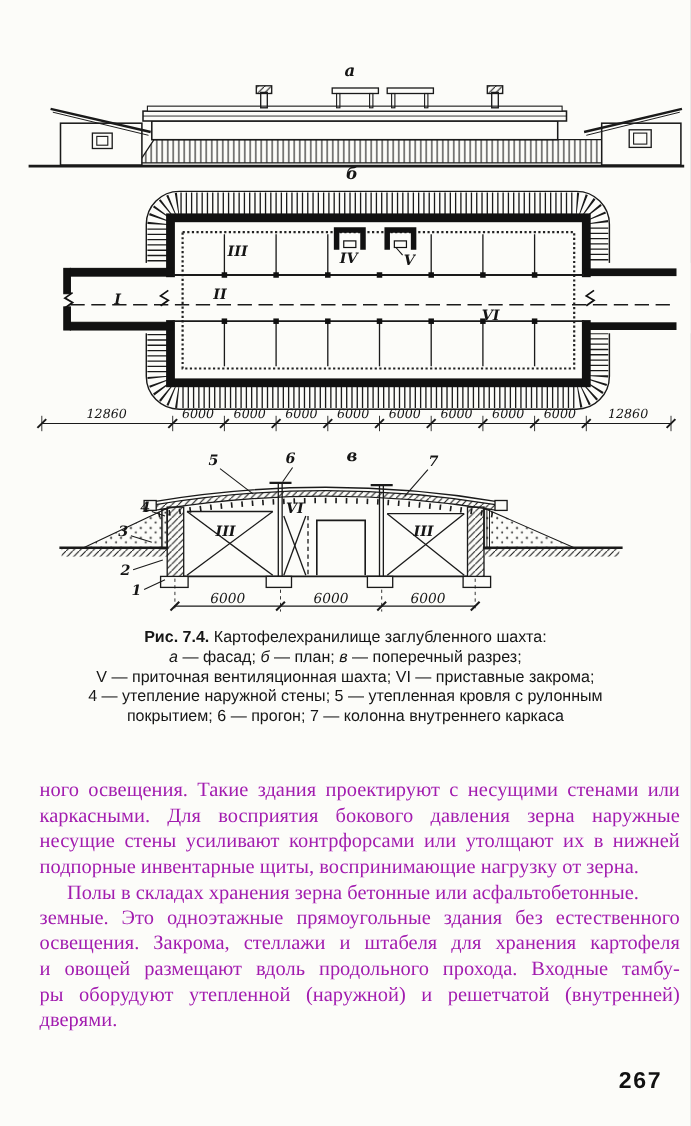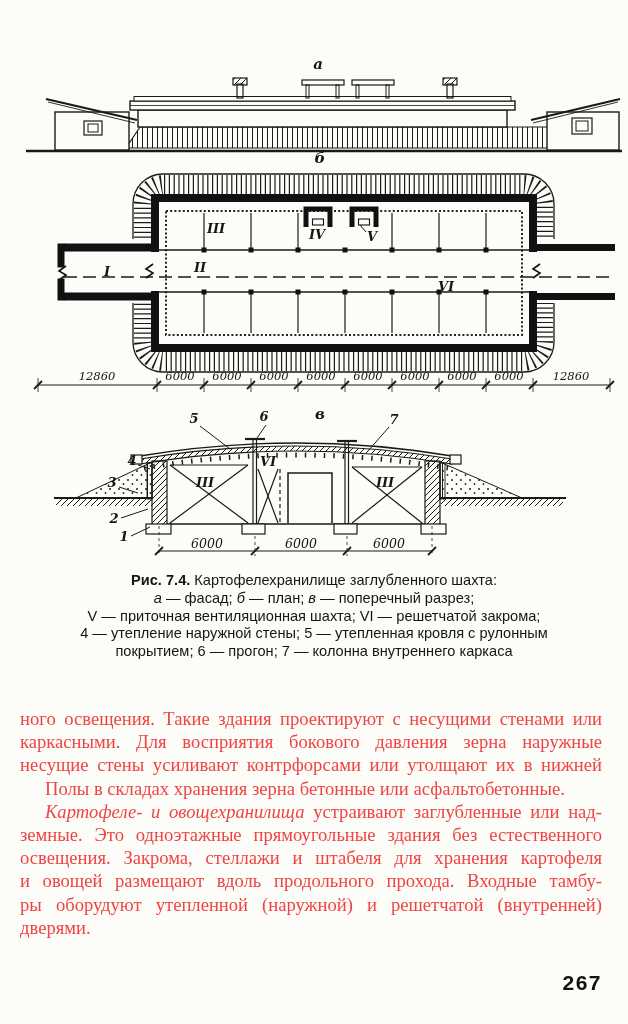--- a/index.html
+++ b/index.html
@@ -19,22 +19,22 @@
 
   #caption{
     position:absolute;top:572px;left:14px;right:14px;
     text-align:center;font-family:"Liberation Sans",sans-serif;
     font-size:14.6px;line-height:17.8px;color:#161616;
   }
   #caption .fig-label{font-weight:bold;}
   #caption .it{font-style:italic;}
 
   #bodytext{
-    position:absolute;top:707px;left:20px;width:582px;
-    font-size:18.6px;line-height:23.2px;color:#ef4444;
+    position:absolute;top:707px;left:36px;width:582px;
+    font-size:18.6px;line-height:23.2px;color:#a21caf;
   }
   #bodytext .bl{text-align:justify;text-align-last:justify;white-space:normal;}
   #bodytext .bl.last{text-align-last:left;}
   #bodytext .bl.ind{padding-left:25px;}
   #bodytext .it{font-style:italic;}
 
   #pagenum{
     position:absolute;top:971px;right:26px;
     font-family:"Liberation Sans",sans-serif;font-weight:bold;
     font-size:21px;letter-spacing:1.5px;color:#111;
@@ -338,31 +338,31 @@
     </g>
   </svg>
 
   <div id="caption">
     <div>
       <span class="fig-label">Рис. 7.4.</span><span> Картофелехранилище заглубленного шахта:</span>
     </div>
     <div>
       <span class="it">а</span><span> — фасад; </span><span class="it">б</span><span> — план; </span><span class="it">в</span><span> — поперечный разрез;</span>
     </div>
-    <div>V — приточная вентиляционная шахта; VI — решетчатой закрома;</div>
+    <div>V — приточная вентиляционная шахта; VI — приставные закрома;</div>
     <div>4 — утепление наружной стены; 5 — утепленная кровля с рулонным</div>
     <div>покрытием; 6 — прогон; 7 — колонна внутреннего каркаса</div>
   </div>
 
   <div id="bodytext">
     <div class="bl">ного освещения. Такие здания проектируют с несущими стенами или</div>
     <div class="bl">каркасными. Для восприятия бокового давления зерна наружные</div>
     <div class="bl">несущие стены усиливают контрфорсами или утолщают их в нижней</div>
+    <div class="bl last">подпорные инвентарные щиты, воспринимающие нагрузку от зерна.</div>
     <div class="bl last ind">Полы в складах хранения зерна бетонные или асфальтобетонные.</div>
-    <div class="bl ind"><span class="it">Картофеле- и овощехранилища</span><span> устраивают заглубленные или над-</span></div>
     <div class="bl">земные. Это одноэтажные прямоугольные здания без естественного</div>
     <div class="bl">освещения. Закрома, стеллажи и штабеля для хранения картофеля</div>
     <div class="bl">и овощей размещают вдоль продольного прохода. Входные тамбу-</div>
     <div class="bl">ры оборудуют утепленной (наружной) и решетчатой (внутренней)</div>
     <div class="bl last">дверями.</div>
   </div>
 
   <div id="pagenum">267</div>
 
 </div>

